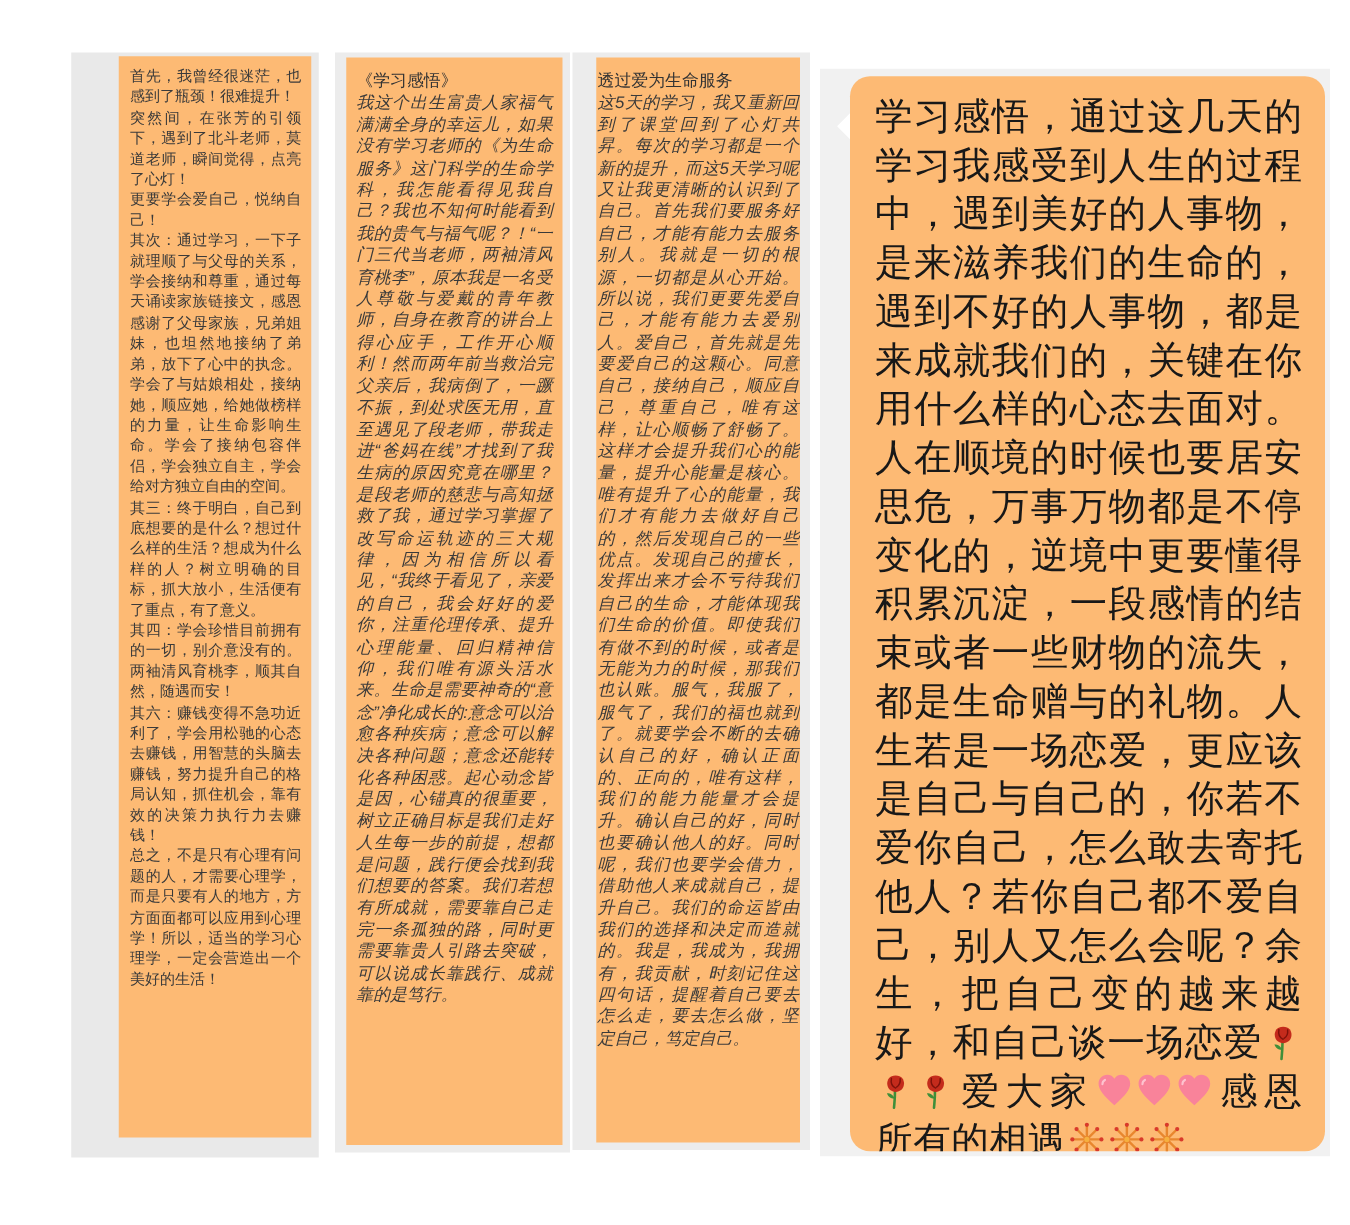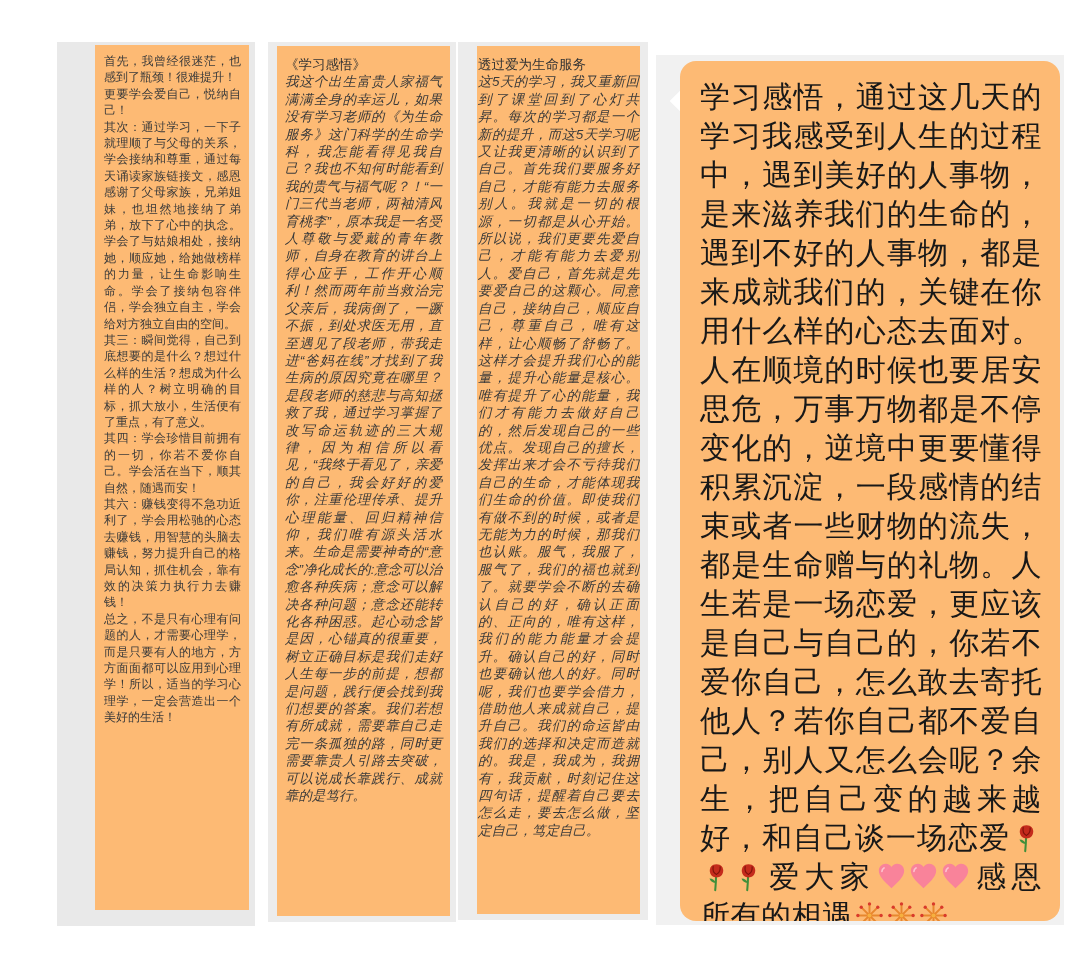--- a/index.html
+++ b/index.html
@@ -26,21 +26,21 @@
   #panel3 .bubble{left:8px;top:4px;right:8px;bottom:6px;padding:10px 1px;margin-left:11px;}
   .small-title{
     font-size:13.5px;line-height:17.4px;color:#333333;margin:0;font-weight:400;
   }
   .small-body{
     font-size:13.5px;line-height:17.4px;color:#3a3a3a;margin:0;
     text-align:justify;text-justify:inter-ideograph;font-style:italic;
   }
 
   
-  #panel4{left:656px;top:55px;width:408px;height:870px;background:#f1f1f1;}
+  #panel4{left:656px;top:55px;width:408px;height:870px;background:#f1f1f1;font-family:Liberation Mono, monospace;}
   #panel4 .bubble{
     left:24px;top:6px;right:4px;bottom:4px;border-radius:16px;
     padding:16px 18px 14px 20px;
   }
   #panel4 .tail{
     position:absolute;left:17px;top:38px;width:16px;height:16px;
     background:#ffffff;transform:rotate(45deg);
   }
   .large-text{
     font-size:30px;line-height:39px;color:#181818;font-weight:500;
@@ -52,24 +52,25 @@
     margin:0 0 0 1px;
   }
   .emoji-icon svg{width:100%;height:100%;display:block;}
 </style>
 </head>
 <body>
 
 <div class="panel" id="panel1">
   <div class="bubble">
     <p class="para">首先，我曾经很迷茫，也感到了瓶颈！很难提升！</p>
+    <p class="para">突然间，在张芳的引领下，遇到了北斗老师，莫道老师，瞬间觉得，点亮了心灯！</p>
     <p class="para">更要学会爱自己，悦纳自己！</p>
     <p class="para">其次：通过学习，一下子就理顺了与父母的关系，学会接纳和尊重，通过每天诵读家族链接文，感恩感谢了父母家族，兄弟姐妹，也坦然地接纳了弟弟，放下了心中的执念。学会了与姑娘相处，接纳她，顺应她，给她做榜样的力量，让生命影响生命。学会了接纳包容伴侣，学会独立自主，学会给对方独立自由的空间。</p>
-    <p class="para">其三：瞬间觉得，自己到底想要的是什么？想过什么样的生活？想成为什么样的人？树立明确的目标，抓大放小，生活便有了重点，有了意义。</p>
-    <p class="para">其四：学会珍惜目前拥有的一切，你若不爱你自己。学会活在当下，顺其自然，随遇而安！</p>
+    <p class="para">其三：终于明白，自己到底想要的是什么？想过什么样的生活？想成为什么样的人？树立明确的目标，抓大放小，生活便有了重点，有了意义。</p>
+    <p class="para">其四：学会珍惜目前拥有的一切，别介意没有的。两袖清风育桃李，顺其自然，随遇而安！</p>
     <p class="para">其六：赚钱变得不急功近利了，学会用松驰的心态去赚钱，用智慧的头脑去赚钱，努力提升自己的格局认知，抓住机会，靠有效的决策力执行力去赚钱！</p>
     <p class="para">总之，不是只有心理有问题的人，才需要心理学，而是只要有人的地方，方方面面都可以应用到心理学！所以，适当的学习心理学，一定会营造出一个美好的生活！</p>
 
   </div>
 </div>
 
 <div class="panel" id="panel2">
   <div class="bubble">
     <p class="small-title">《学习感悟》</p>
     <p class="small-body">我这个出生富贵人家福气满满全身的幸运儿，如果没有学习老师的《为生命服务》这门科学的生命学科，我怎能看得见我自己？我也不知何时能看到我的贵气与福气呢？！“一门三代当老师，两袖清风育桃李”，原本我是一名受人尊敬与爱戴的青年教师，自身在教育的讲台上得心应手，工作开心顺利！然而两年前当救治完父亲后，我病倒了，一蹶不振，到处求医无用，直至遇见了段老师，带我走进“爸妈在线”才找到了我生病的原因究竟在哪里？是段老师的慈悲与高知拯救了我，通过学习掌握了改写命运轨迹的三大规律，因为相信所以看见，“我终于看见了，亲爱的自己，我会好好的爱你，注重伦理传承、提升心理能量、回归精神信仰，我们唯有源头活水来。生命是需要神奇的“意念”净化成长的:意念可以治愈各种疾病；意念可以解决各种问题；意念还能转化各种困惑。起心动念皆是因，心锚真的很重要，树立正确目标是我们走好人生每一步的前提，想都是问题，践行便会找到我们想要的答案。我们若想有所成就，需要靠自己走完一条孤独的路，同时更需要靠贵人引路去突破，可以说成长靠践行、成就靠的是笃行。</p>

